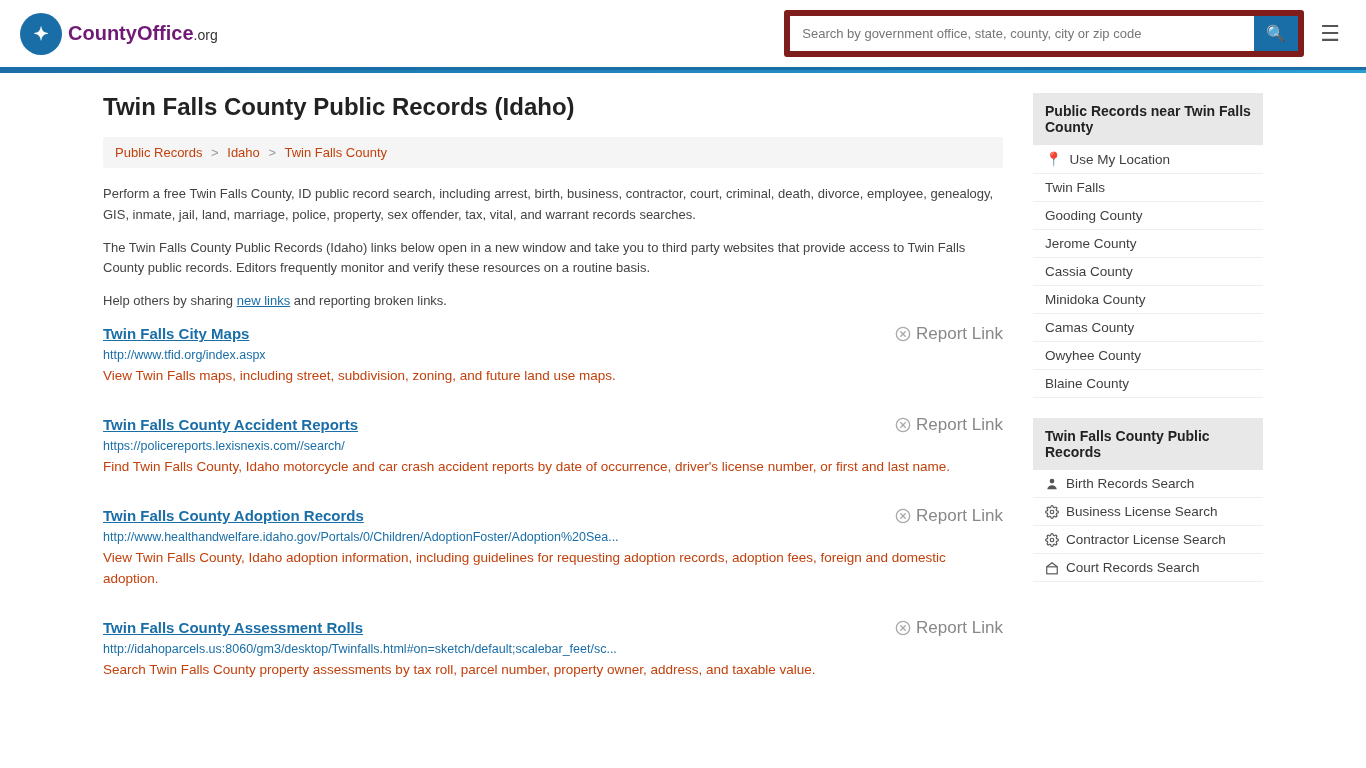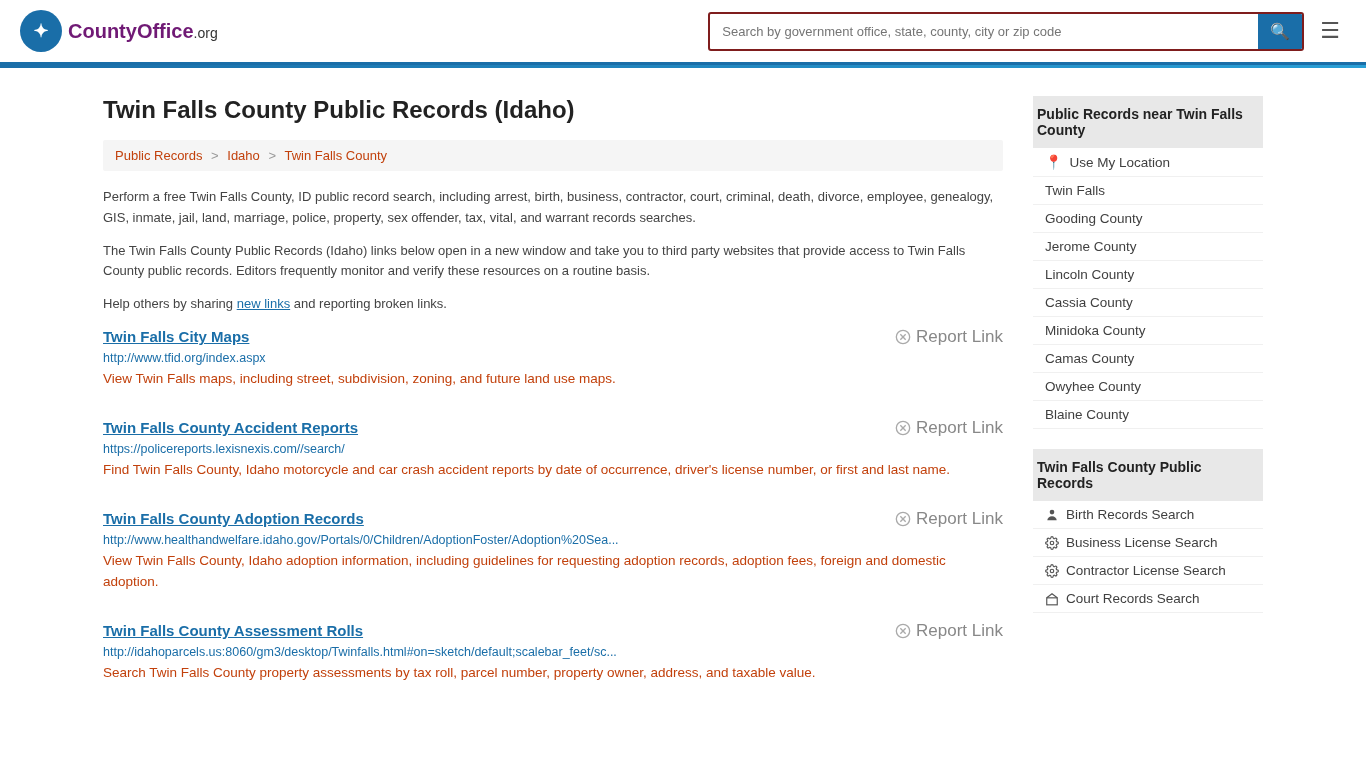--- a/index.html
+++ b/index.html
@@ -42,24 +42,24 @@
       font-size: 14px;
     }
     .header-right {
       display: flex;
       align-items: center;
       gap: 10px;
     }
     .search-bar {
       display: flex;
       align-items: center;
-      border: 2px solid #7f1d1d;
+      border: 6px solid #7f1d1d;
       border-radius: 3px;
       overflow: hidden;
-      width: 596px;
+      width: 520px;
     }
     .search-bar input {
       border: none;
       outline: none;
       padding: 8px 12px;
       font-size: 13px;
       width: 100%;
       color: #666;
     }
     .search-bar button {
@@ -73,21 +73,21 @@
     .menu-icon {
       font-size: 22px;
       cursor: pointer;
       color: #555;
       padding: 6px;
     }
 
     
     .main-container {
       max-width: 1200px;
-      margin: 8px auto;
+      margin: 0 auto;
       padding: 20px 20px;
       display: flex;
       gap: 30px;
     }
     .content-area {
       flex: 1;
     }
     .sidebar {
       width: 230px;
       flex-shrink: 0;
@@ -166,21 +166,21 @@
       color: #c2410c;
       line-height: 1.55;
     }
 
     
     .sidebar-section {
       margin-bottom: 20px;
     }
     .sidebar-header {
       background: #e8e8e8;
-      padding: 10px 4px;
+      padding: 10px 12px;
       font-size: 14px;
       font-weight: bold;
       color: #222;
       margin-bottom: 0;
     }
     .sidebar-item {
       padding: 6px 12px;
       font-size: 13.5px;
       border-bottom: 1px solid #f0f0f0;
     }
@@ -313,21 +313,20 @@
         <span>Public Records near Twin Falls County</span>
       </div>
       <div class="sidebar-item with-icon">
         <span class="pin-icon">📍</span>
         <a href="#">Use My Location</a>
       </div>
       <div id="nearby-items-container">
           <div class="sidebar-item"><a href="#">Twin Falls</a></div>
           <div class="sidebar-item"><a href="#">Gooding County</a></div>
           <div class="sidebar-item"><a href="#">Jerome County</a></div>
-          <div class="sidebar-item"><a href="#">Lincoln County</a></div>
           <div class="sidebar-item"><a href="#">Cassia County</a></div>
           <div class="sidebar-item"><a href="#">Minidoka County</a></div>
           <div class="sidebar-item"><a href="#">Camas County</a></div>
           <div class="sidebar-item"><a href="#">Owyhee County</a></div>
           <div class="sidebar-item"><a href="#">Blaine County</a></div>
         </div>
     </div>
 
     <div class="sidebar-section">
       <div class="sidebar-header">

